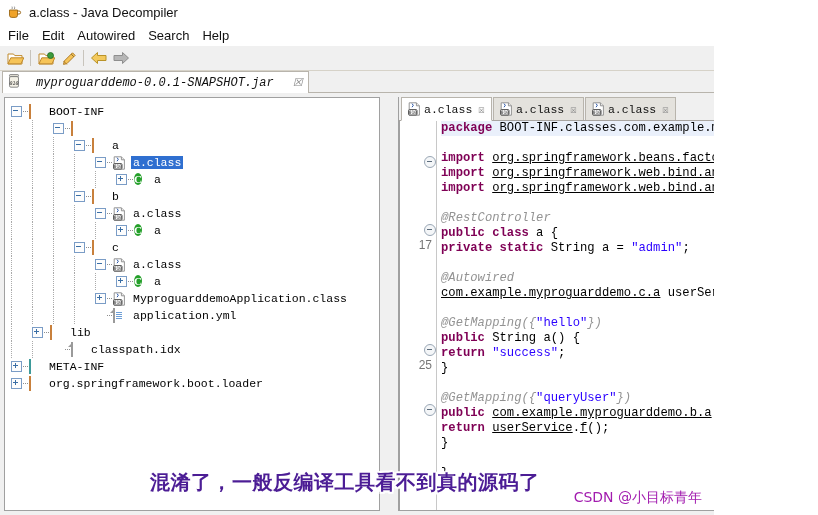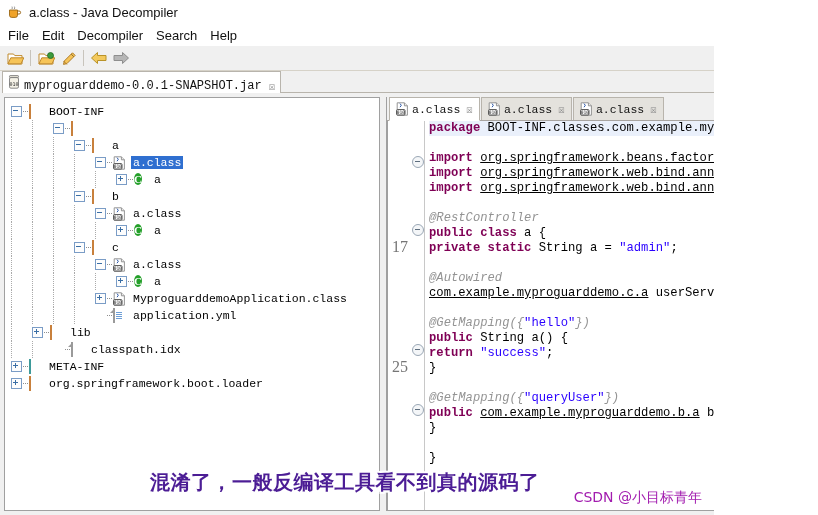--- a/index.html
+++ b/index.html
@@ -73,47 +73,48 @@
     height: 22px;
     background: #f0f0f0;
     display: flex;
     align-items: flex-end;
     padding-left: 2px;
     position: relative;
   }
   .jartab {
     height: 21px;
     display: flex;
-    align-items: flex-end;
+    align-items: center;
     padding: 0 5px 0 5px;
     background: #ffffff;
     border: 1px solid #b8b4ac;
     border-bottom: none;
     font-size: 12px;
     font-family: "Liberation Mono", monospace;
     color: #111;
-    gap: 4px;
+    gap: 16px;
+    font-style: italic;
   }
   .jartabs .right-fill {
     flex: 1;
     height: 21px;
     border-bottom: 1px solid #b8b4ac;
   }
   .tab-close { font-size: 11px; color: #888; margin-left: 3px; }
 
   
   .main {
     position: absolute;
     left: 0; top: 93px; right: 0; bottom: 0;
     display: flex;
     background: #f0f0f0;
   }
   .tree-panel {
     width: 374px;
-    margin: 4px 0 4px 4px;
+    margin: 4px 12px 4px 4px;
     background: #ffffff;
     border: 1px solid #a0a0a0;
     overflow: hidden;
     position: relative;
   }
   .splitter {
     width: 6px;
     background: #f0f0f0;
   }
   .editor-panel {
@@ -263,23 +264,23 @@
   }
   .gutter {
     width: 36px;
     flex: 0 0 auto;
     background: #fff;
     border-right: 1px solid #c8c8c8;
     position: relative;
   }
   .gnum {
     position: absolute;
-    right: 16px;
-    font-family: Liberation Serif, serif;
-    font-size: 16px;
+    right: 4px;
+    font-family: Liberation Sans, sans-serif;
+    font-size: 12px;
     color: #767676;
   }
   .fold {
     position: absolute;
     left: 24px;
     width: 10px; height: 10px;
     border: 1px solid #9aa7b5;
     border-radius: 50%;
     background: #f4f6f8;
   }
@@ -353,21 +354,21 @@
         <path d="M6 6 q0.6 -1.2 0 -2.4" fill="none" stroke="#8a8a8a" stroke-width="0.9"></path>
         <path d="M8.4 6 q0.6 -1.2 0 -2.4" fill="none" stroke="#8a8a8a" stroke-width="0.9"></path>
       </svg>
     </span>
     <span class="title-text">a.class - Java Decompiler</span>
   </div>
 
   <div class="menubar">
     <div class="menu-item">File</div>
     <div class="menu-item">Edit</div>
-    <div class="menu-item">Decompiler</div>
+    <div class="menu-item">Autowired</div>
     <div class="menu-item">Search</div>
     <div class="menu-item">Help</div>
   </div>
 
   <div class="toolbar">
     <div class="tb-btn">
       <svg width="17" height="15" viewBox="0 0 17 15">
         <path d="M1 3 h5.5 l1.3 1.6 h7.2 v8.4 h-14 z" fill="#fff" stroke="#c08b2e" stroke-width="1"></path>
         <path d="M1 12.8 l2.8 -6 h13 l-2.8 6 z" fill="#f6c458" stroke="#c08b2e" stroke-width="1"></path>
       </svg>
@@ -657,20 +658,21 @@
             <div class="cline"><span class="ann">  @Autowired</span></div>
             <div class="cline"><span class="plain">  </span><span class="lnk">com.example.myproguarddemo.c.a</span><span class="plain"> userService;</span></div>
             <div class="cline">&nbsp;</div>
             <div class="cline"><span class="ann">  @GetMapping({</span><span class="str">"hello"</span><span class="ann">})</span></div>
             <div class="cline"><span class="plain">  </span><span class="kw">public </span><span class="plain">String a() {</span></div>
             <div class="cline"><span class="plain">    </span><span class="kw">return </span><span class="str">"success"</span><span class="plain">;</span></div>
             <div class="cline"><span class="plain">  }</span></div>
             <div class="cline">&nbsp;</div>
             <div class="cline"><span class="ann">  @GetMapping({</span><span class="str">"queryUser"</span><span class="ann">})</span></div>
             <div class="cline"><span class="plain">  </span><span class="kw">public </span><span class="lnk">com.example.myproguarddemo.b.a</span><span class="plain"> b() {</span></div>
+            <div class="cline"><span class="plain">    </span><span class="kw">return </span><span class="lnk">userService</span><span class="plain">.</span><span class="lnk">f</span><span class="plain">();</span></div>
             <div class="cline"><span class="plain">  }</span></div>
             <div class="cline">&nbsp;</div>
             <div class="cline"><span class="plain">}</span></div>
           </div>
       </div>
     </div>
   </div>
 
   <div class="redtext">混淆了，一般反编译工具看不到真的源码了</div>
 

